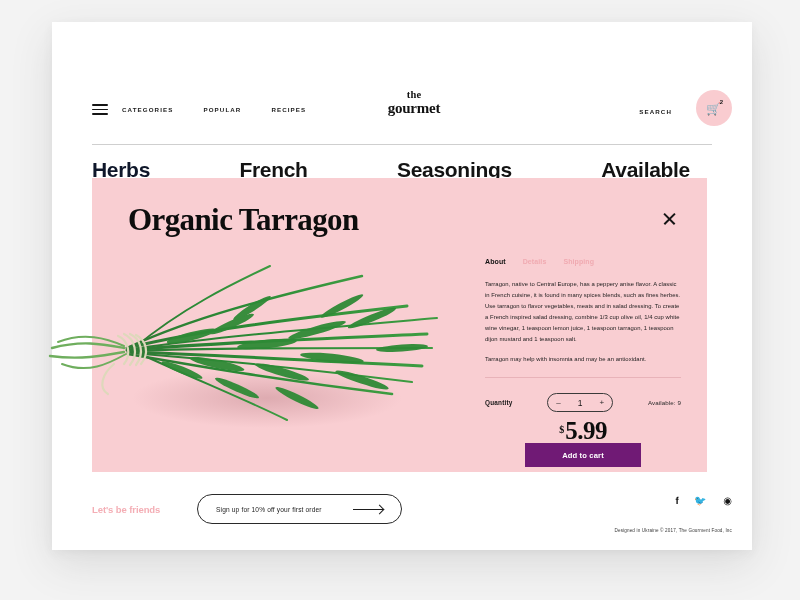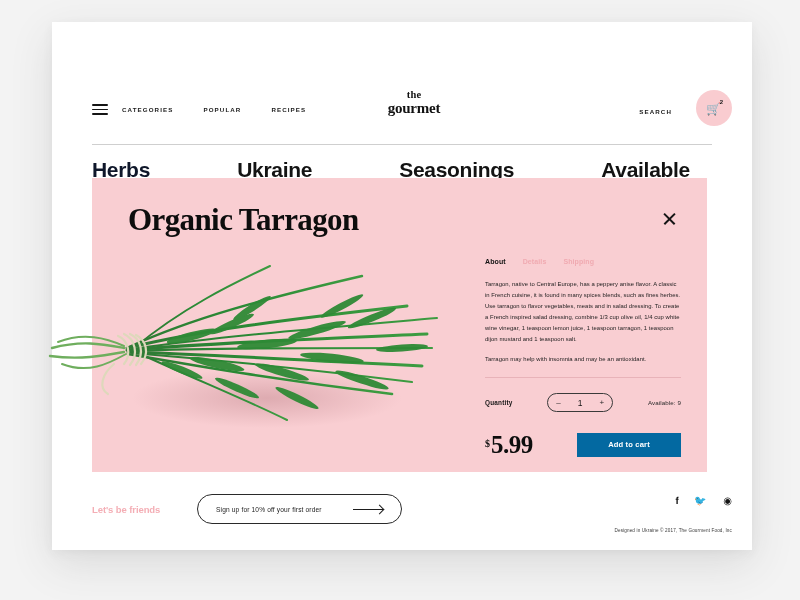--- a/index.html
+++ b/index.html
@@ -96,26 +96,26 @@
   .qtylabel{font-size:6.4px;font-weight:700;color:#151515;letter-spacing:.2px;}
   .stepper{
     width:66px;height:19px;border:1px solid #3a3a3a;border-radius:10px;
     display:flex;align-items:center;justify-content:space-between;
     padding:0 8px;box-sizing:border-box;
   }
   .stepper .op{font-size:8px;color:#272727;cursor:pointer;line-height:1;}
   .stepper .val{font-size:8.5px;color:#151515;font-weight:400;}
   .avail{font-size:6.2px;color:#2a2a2a;letter-spacing:.1px;}
 
-  .buyrow{margin-top:20px;display:flex;align-items:center;justify-content:space-between;}
+  .buyrow{margin-top:6px;display:flex;align-items:center;justify-content:space-between;flex-direction:column;}
   .price{font-family:"Liberation Serif", serif;color:#0d0d0d;line-height:1;}
   .price .cur{font-size:10px;font-weight:700;vertical-align:super;margin-right:1px;}
   .price .num{font-size:25px;font-weight:700;letter-spacing:-.5px;}
   .addcart{
-    width:104px;height:24px;background:#0369a1;color:#fff;border:0;
+    width:116px;height:24px;background:#701a75;color:#fff;border:0;
     font-family:"Liberation Sans", sans-serif;
     font-size:7.6px;font-weight:700;letter-spacing:.15px;cursor:pointer;
   }
 
   
   .footer{position:absolute;left:0;top:466px;width:700px;height:62px;}
   .friends{position:absolute;left:40px;top:16px;font-size:9.5px;font-weight:700;color:#f4aeb5;letter-spacing:-.1px;}
   .signup{
     position:absolute;left:145px;top:6px;width:205px;height:30px;
     border:1px solid #2a2a2a;border-radius:16px;display:flex;align-items:center;
@@ -159,21 +159,21 @@
       <div class="cart">
         <span class="glyph">🛒</span>
         <span class="badge">2</span>
       </div>
 
       <div class="hrule"></div>
     </div>
 
     <div class="cats">
       <a href="#" class="active">Herbs</a>
-      <a href="#">Ukraine</a>
+      <a href="#">French</a>
       <a href="#">Seasonings</a>
       <a href="#">Available</a>
     </div>
 
     <div class="panel">
 
       <div class="product-title">Organic Tarragon</div>
 
       <div class="close-btn"></div>
 

